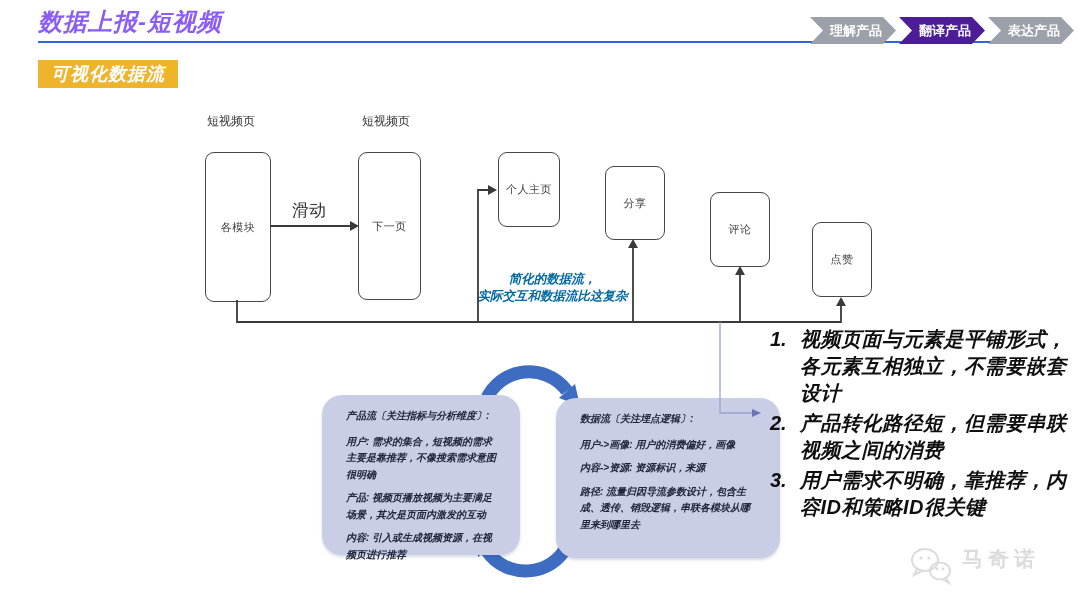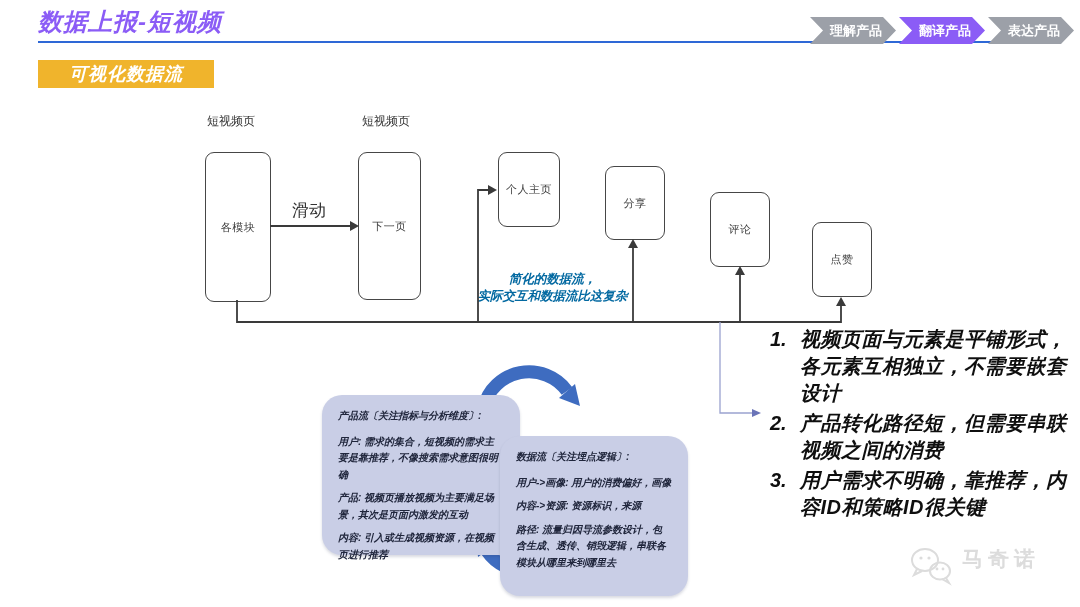--- a/index.html
+++ b/index.html
@@ -15,23 +15,23 @@
     color:#8b5cf6;letter-spacing:1px;
   }
   .title-rule{left:38px;top:41px;width:1014px;height:2px;background:#2e68d6;}
   .steps{right:6px;top:17px;display:flex;gap:3px;z-index:4;}
   .step{
     width:80px;height:27px;display:flex;align-items:center;justify-content:center;
     background:#9ca0a8;color:#ffffff;font-size:13px;font-weight:bold;
     clip-path:polygon(0 0, calc(100% - 13px) 0, 100% 50%, calc(100% - 13px) 100%, 0 100%, 13px 50%);
     padding-left:6px;
   }
-  .step.active{background:#8b5cf6;}
+  .step.active{background:#4c1d95;}
   .section-badge{
-    left:38px;top:60px;height:28px;padding:0 31px;display:flex;align-items:center;
+    left:38px;top:60px;height:28px;padding:0 13px;display:flex;align-items:center;
     background:#f0b42c;color:#ffffff;font-size:18px;font-weight:bold;font-style:italic;
     letter-spacing:1px;z-index:2;
   }
 
   
   .pagelabel{font-size:12px;color:#333;z-index:2;}
   .pl-0{left:207px;top:113px;}
   .pl-1{left:362px;top:113px;}
   .fbox{
     background:#fff;border:1.5px solid #464646;border-radius:9px;
@@ -51,25 +51,25 @@
   }
 
   
   .ov{left:0;top:0;width:1080px;height:607px;pointer-events:none;}
   .ov.back{z-index:1;}
   .ov.front{z-index:3;}
 
   
   .panel{
     background:#c9cee6;border-radius:20px;z-index:2;box-sizing:border-box;
-    padding:13px 16px;color:#20263c;font-size:10px;font-weight:bold;font-style:italic;
+    padding:13px 24px;color:#20263c;font-size:10px;font-weight:bold;font-style:italic;
     line-height:1.65;box-shadow:0 2px 3px rgba(40,50,90,0.18);
   }
   .panel-left{left:322px;top:395px;width:198px;height:160px;}
-  .panel-right{left:500px;top:398px;width:188px;height:160px;margin-top:38px;}
+  .panel-right{left:556px;top:398px;width:224px;height:160px;}
   .panel p{margin:0 0 7px;}
   .panel p.ptitle{margin-bottom:9px;}
 
   
   .takeaways{left:770px;top:326px;width:300px;z-index:2;}
   .tk{display:flex;margin-bottom:3px;color:#0f0f0f;font-size:20px;font-weight:bold;font-style:italic;line-height:1.35;}
   .tk-num{flex:0 0 30px;}
   .tk-text{flex:1;letter-spacing:0.5px;}
 
   

